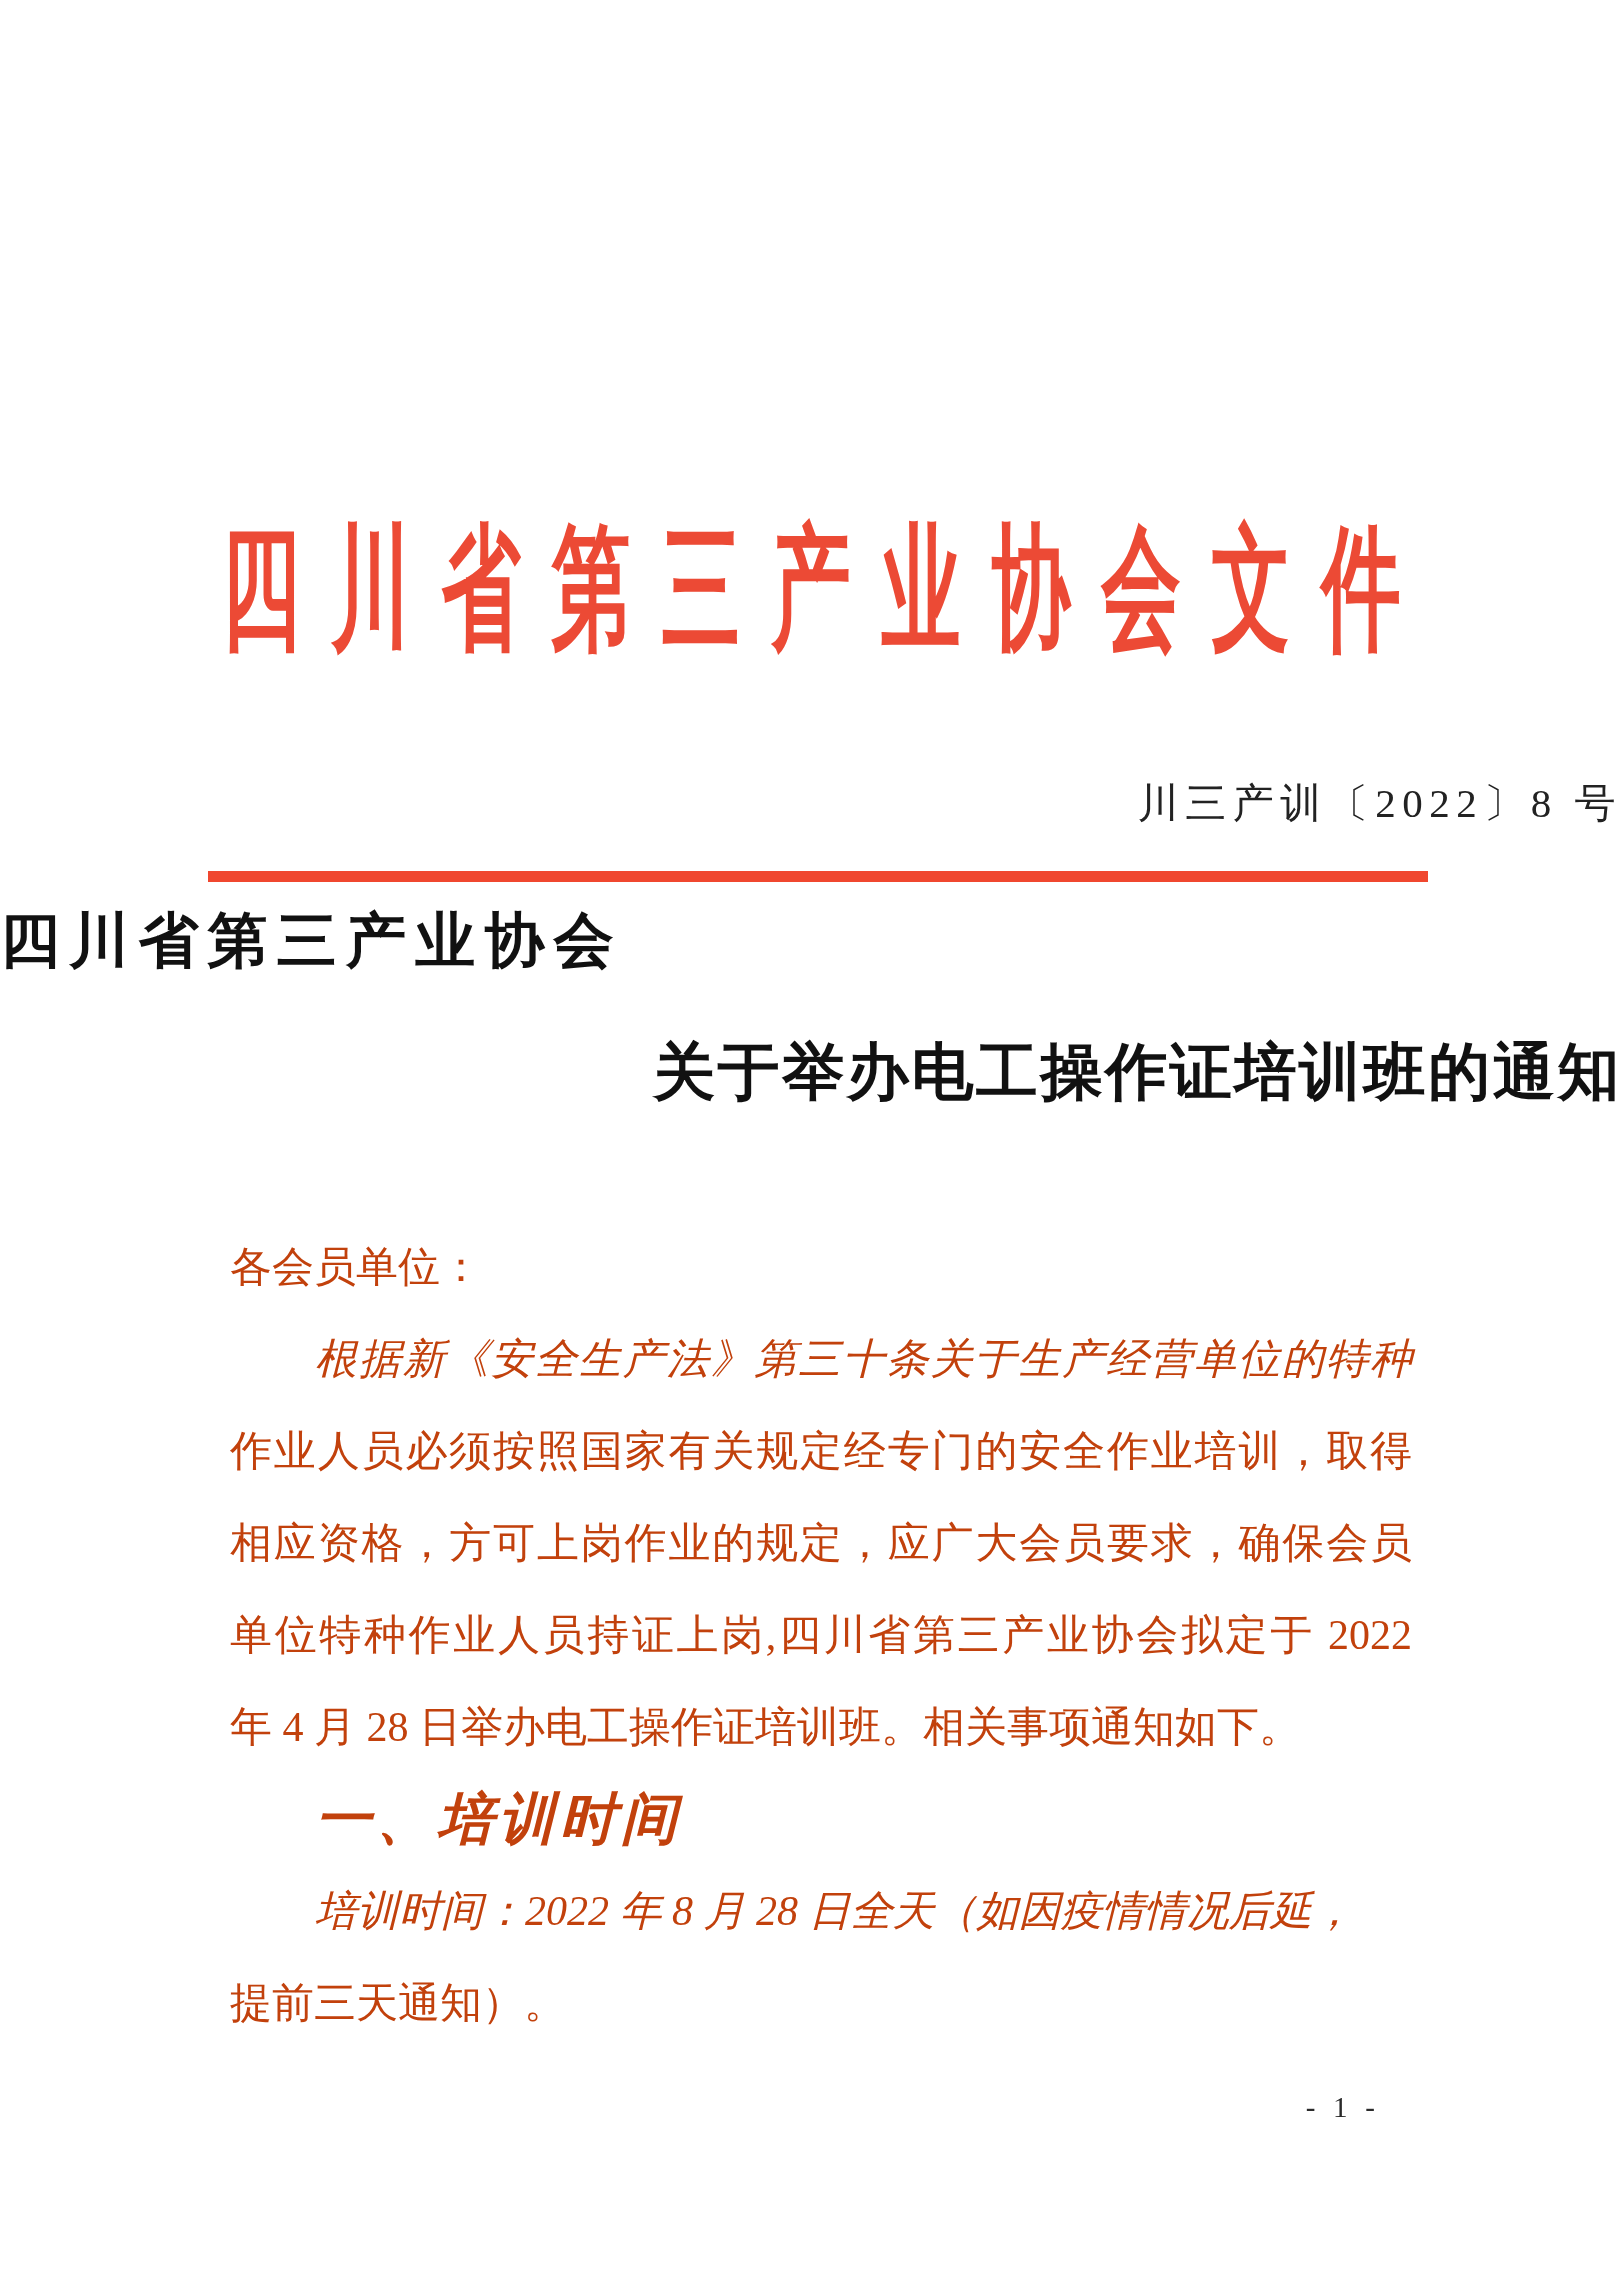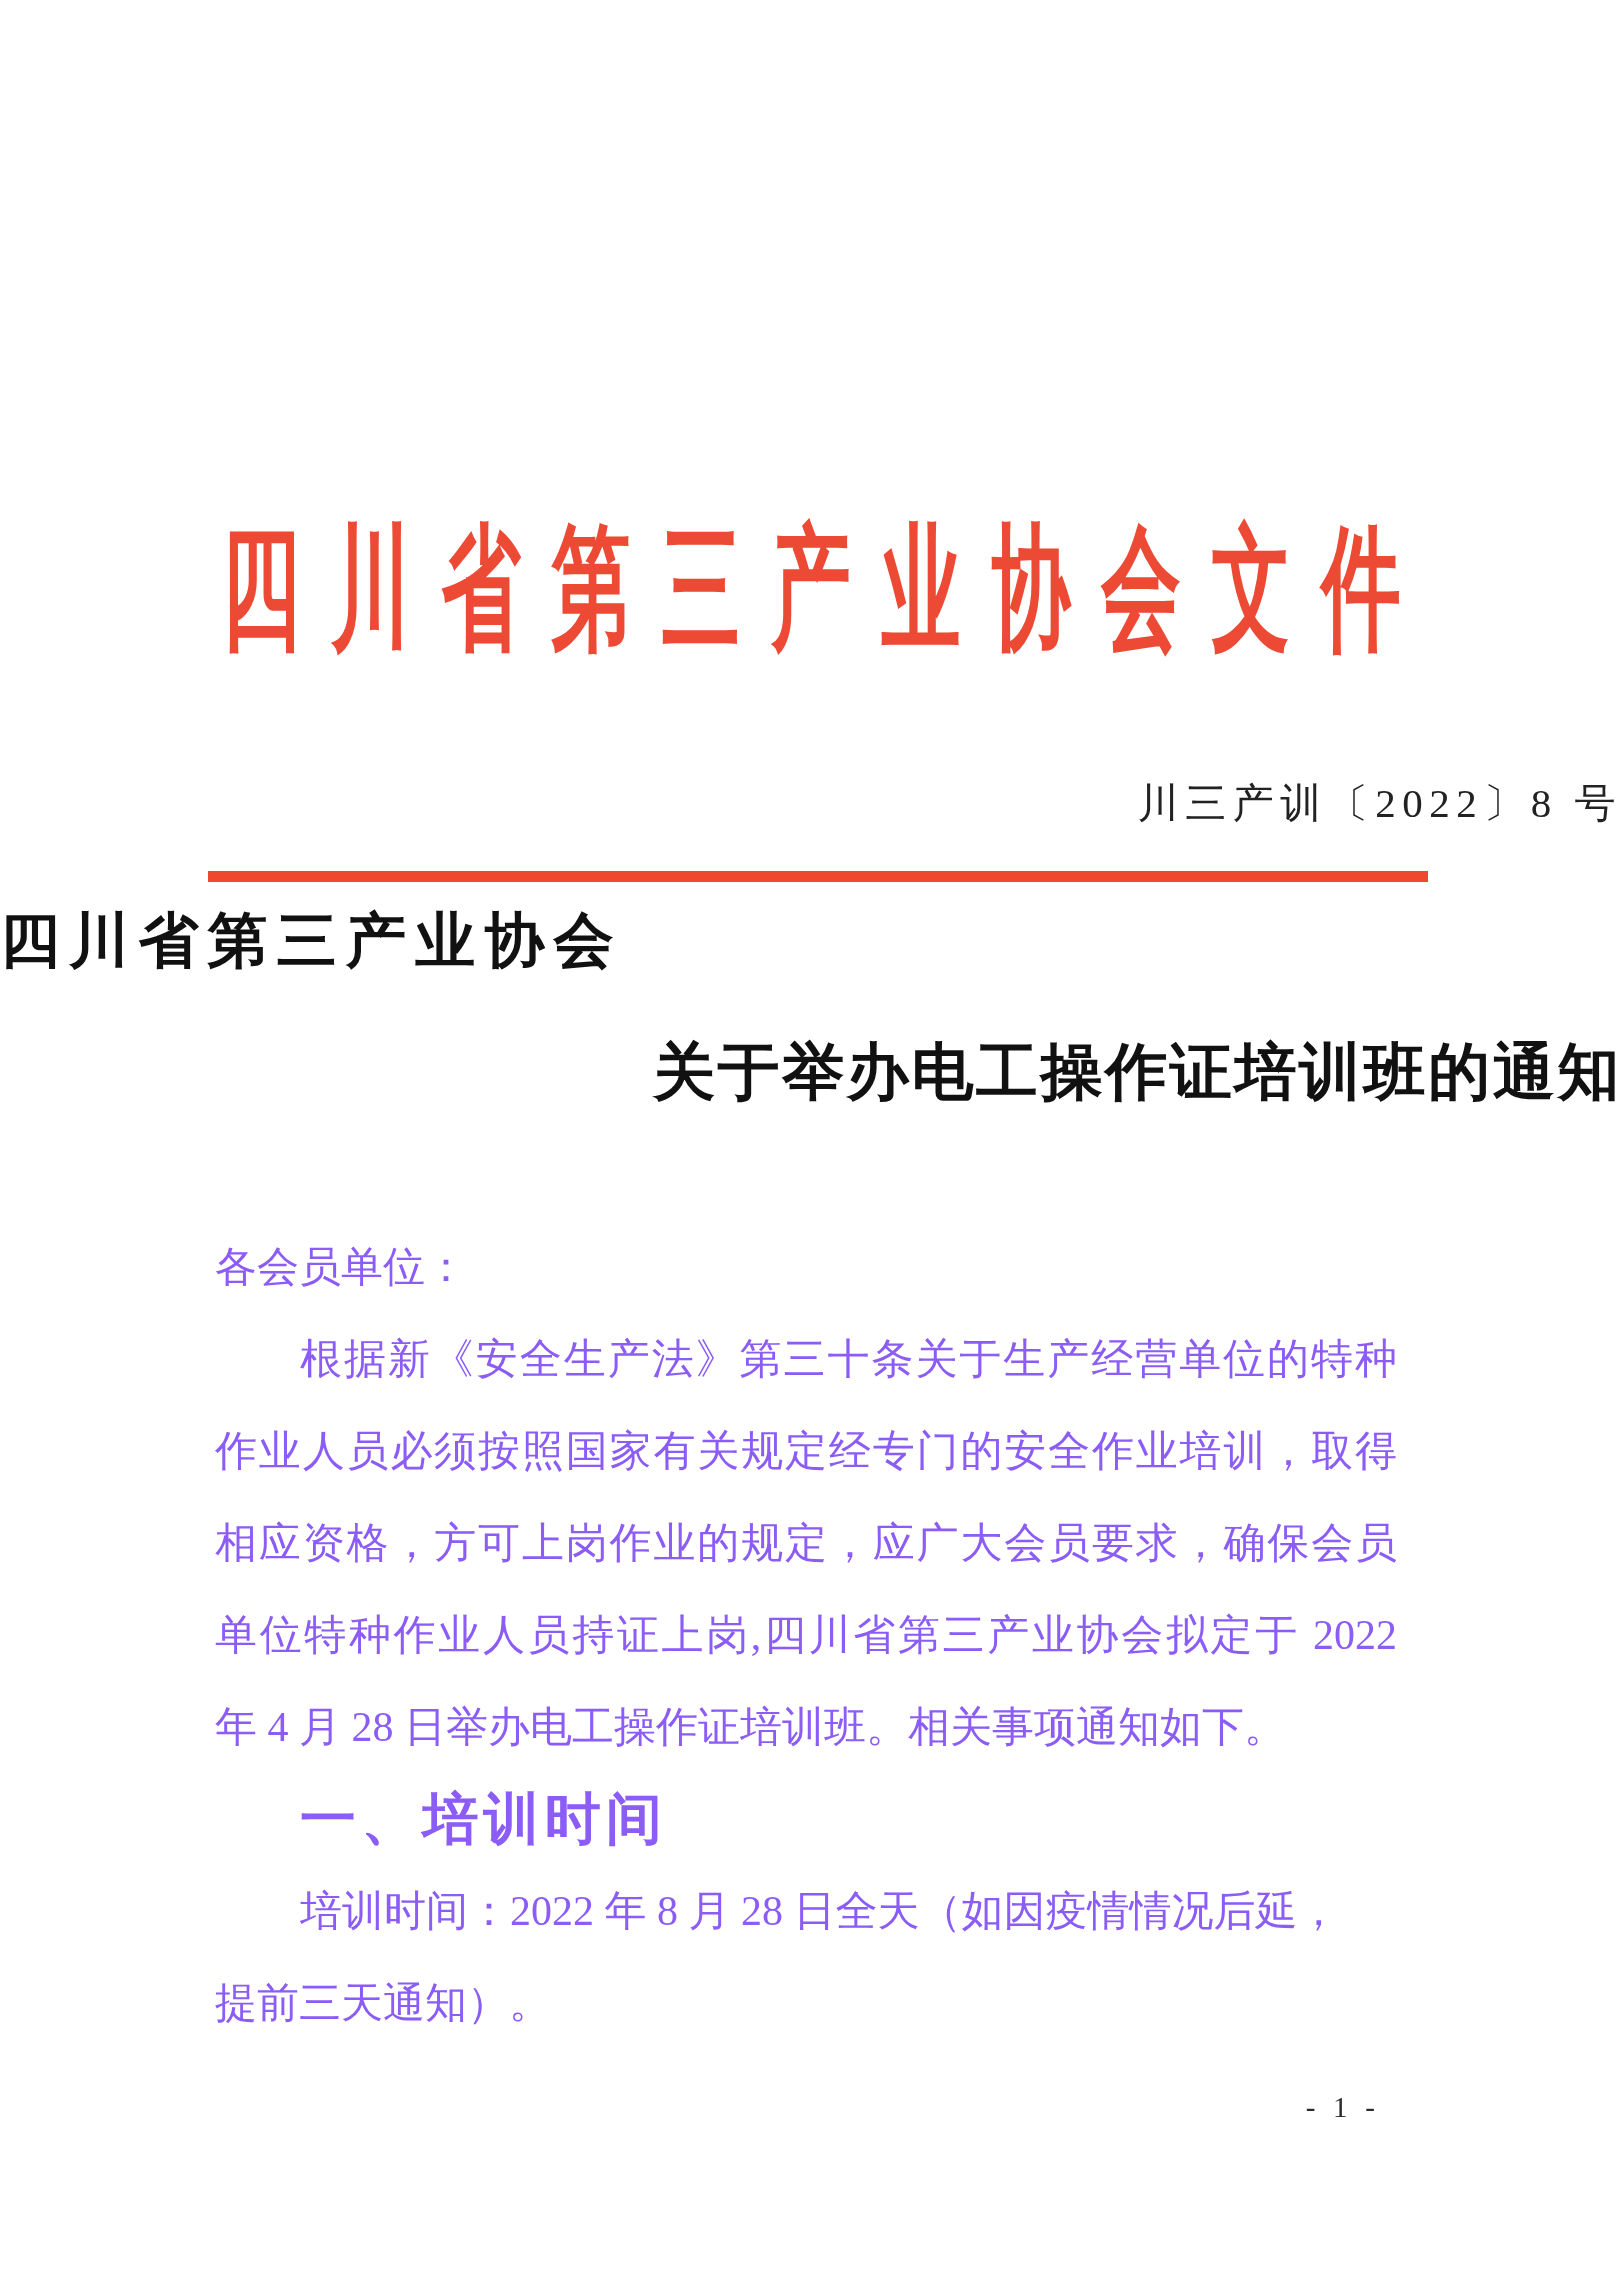--- a/index.html
+++ b/index.html
@@ -80,38 +80,39 @@
     font-family: "Liberation Sans", sans-serif;
     font-weight: bold;
     font-size: 62px;
     letter-spacing: 2.6px;
     color: #111111;
     white-space: nowrap;
   }
   
   .body-block {
     position: absolute;
-    left: 215px;
+    left: 230px;
     width: 1182px;
     top: 1221px;
     font-size: 42px;
     line-height: 92px;
-    color: #8b5cf6;
+    color: #c2410c;
   }
   .line {
     white-space: nowrap;
   }
   .fill {
     text-align: justify;
     text-align-last: justify;
     text-justify: inter-character;
     white-space: normal;
   }
   .indent {
     padding-left: 85px;
+    font-style: italic;
   }
   .heading {
     font-family: "Liberation Sans", sans-serif;
     font-weight: bold;
     font-size: 56px;
     letter-spacing: 5.2px;
   }
   
   .page-no {
     position: absolute;

